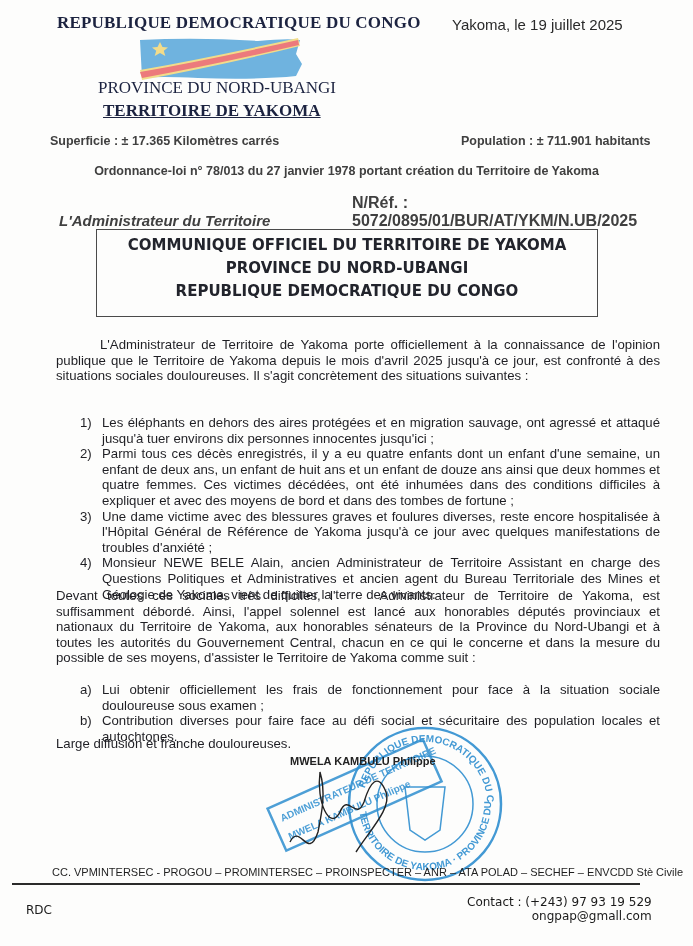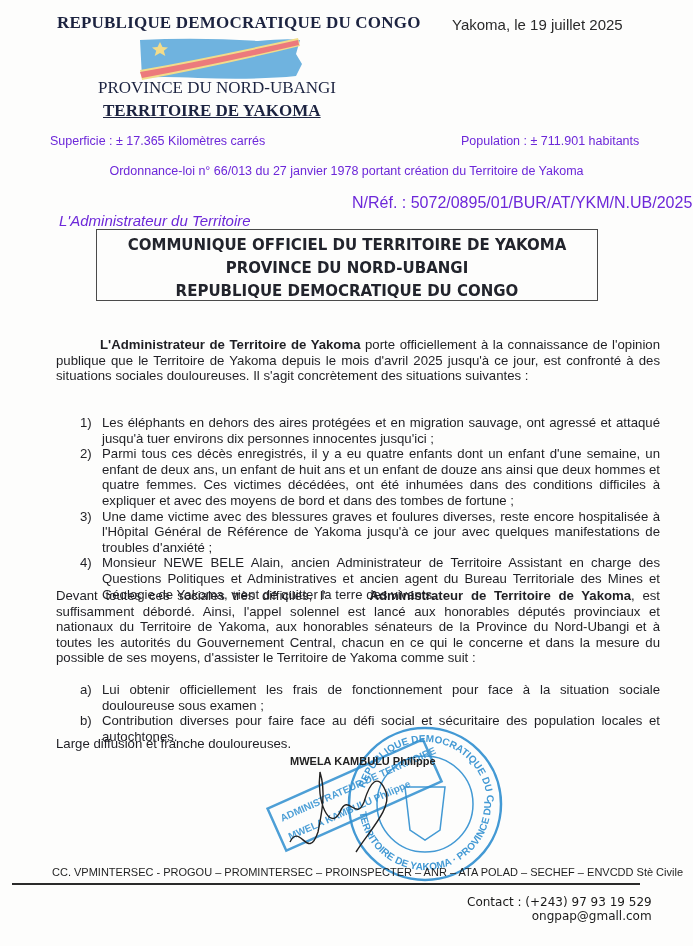--- a/index.html
+++ b/index.html
@@ -4,62 +4,62 @@
 <style>
   html, body { margin:0; padding:0; }
   body { width:693px; height:946px; background:#fdfdfc; position:relative; overflow:hidden; color:#1e1e24; font-family:"Liberation Sans", sans-serif; }
   .abs { position:absolute; }
   .serif { font-family:"Liberation Serif", "DejaVu Serif", serif; }
   .hdr-rdc { left:57px; top:13px; font-size:17px; font-weight:bold; color:#1c2340; letter-spacing:0.2px; }
   .hdr-date { left:452px; top:16px; font-size:15px; color:#2a2a2a; }
   .flag { left:138px; top:36px; width:166px; height:46px; }
   .hdr-prov { left:98px; top:78px; font-size:17px; color:#1c2340; }
   .hdr-terr { left:103px; top:101px; font-size:17px; font-weight:bold; color:#1c2340; text-decoration:underline; }
-  .meta { font-size:12.5px; font-weight:normal; color:#6d28d9; }
+  .meta { font-size:12.5px; font-weight:bold; color:#404040; }
   .superficie { left:50px; top:134px; }
   .population { left:461px; top:134px; }
   .ordonnance { left:0; width:693px; text-align:center; top:164px; }
   .admin-label { left:40px; top:212px; font-style:italic; font-size:15px;margin-left:19px; }
   .nref { left:352px; top:194px; font-size:16px; }
-  .titlebox { left:96px; top:229px; width:502px; height:72px; border:1.5px solid #4a4a4a; box-sizing:border-box; text-align:center; font-family:"DejaVu Sans", sans-serif; font-weight:bold; font-size:15px; color:#22242c; line-height:23px; padding-top:4px; }
+  .titlebox { left:96px; top:229px; width:502px; height:88px; border:1.5px solid #4a4a4a; box-sizing:border-box; text-align:center; font-family:"DejaVu Sans", sans-serif; font-weight:bold; font-size:15px; color:#22242c; line-height:23px; padding-top:4px; }
   .body { left:56px; width:604px; font-size:13.2px; line-height:15.6px; color:#1f1f24; text-align:justify; }
   .p-intro { top:337px; }
   .list { left:80px; width:580px; }
   .list-item { display:flex; margin:0; }
   .list-num { width:22px; flex:none; }
   .list-text { flex:1; text-align:justify; }
   .p-devant { top:588px; }
   .closing { left:56px; top:736px; font-size:13.2px; }
   .signer { left:290px; top:755px; font-size:11px; font-weight:bold; color:#222; }
   .stamp { left:260px; top:712px; width:250px; height:170px; }
   .cc { left:52px; top:866px; font-size:11px; font-weight:normal; color:#1f1f1f; }
   .cc-line { left:12px; top:883px; width:628px; height:1.5px; background:#2a2a2a; }
   .siege { left:26px; top:903px; font-family:"DejaVu Sans", sans-serif; font-size:12px; color:#1a1a1a; text-align:center; }
   .contact { left:467px; top:895px; font-family:"DejaVu Sans", sans-serif; font-size:12px; color:#1a1a1a; text-align:right; }
-  b { font-weight:bold;padding-left:44px; }
+  b { font-weight:normal;padding-left:44px; }
 </style>
 </head>
 <body>
 
 <div class="abs hdr-rdc serif">REPUBLIQUE DEMOCRATIQUE DU CONGO</div>
 <div class="abs hdr-date">Yakoma, le 19 juillet 2025</div>
 
 <svg class="abs flag" viewBox="0 0 166 46">
   <path d="M2 4 Q60 1 120 5 Q150 2 162 4 L158 18 L164 28 L158 40 Q120 44 60 42 Q20 40 4 42 Z" fill="#6fb3df"></path>
   <path d="M2 34 Q70 22 160 2 L162 10 Q80 30 4 44 Z" fill="#f2dc8a"></path>
   <path d="M2 36 Q70 24 160 4 L161 9 Q80 28 4 42 Z" fill="#ec7a7c"></path>
   <polygon points="22,6 24.5,11 30,11.5 25.8,14.8 27.3,20 22,17 16.7,20 18.2,14.8 14,11.5 19.5,11" fill="#f2dc8a"></polygon>
 </svg>
 
 <div class="abs hdr-prov serif">PROVINCE DU NORD-UBANGI</div>
 <div class="abs hdr-terr serif">TERRITOIRE DE YAKOMA</div>
 
 <div class="abs meta superficie">Superficie : ± 17.365 Kilomètres carrés</div>
 <div class="abs meta population">Population : ± 711.901 habitants</div>
-<div class="abs meta ordonnance">Ordonnance-loi n° 66/013 du 27 janvier 1978 portant création du Territoire de Yakoma</div>
+<div class="abs meta ordonnance">Ordonnance-loi n° 78/013 du 27 janvier 1978 portant création du Territoire de Yakoma</div>
 <div class="abs meta admin-label">L'Administrateur du Territoire</div>
 <div class="abs meta nref">N/Réf. : 5072/0895/01/BUR/AT/YKM/N.UB/2025</div>
 
 <div class="abs titlebox">
   <div>COMMUNIQUE OFFICIEL DU TERRITOIRE DE YAKOMA</div>
   <div>PROVINCE DU NORD-UBANGI</div>
   <div>REPUBLIQUE DEMOCRATIQUE DU CONGO</div>
 </div>
 
 <div class="abs body p-intro"><b>L'Administrateur de Territoire de Yakoma</b><span> porte officiellement à la connaissance de l'opinion publique que le Territoire de Yakoma depuis le mois d'avril 2025 jusqu'à ce jour, est confronté à des situations sociales douloureuses. Il s'agit concrètement des situations suivantes :</span></div>
@@ -120,17 +120,18 @@
     <text x="18" y="100" font-family="Liberation Sans, sans-serif" font-size="10" font-weight="bold" fill="#2f8fd0">MWELA KAMBULU Philippe</text>
   </g>
   <path d="M30 130 C40 110 48 150 58 120 C62 100 66 80 60 60 C56 90 70 120 80 100 C88 80 96 110 104 90 C110 70 118 60 126 80 C132 96 110 118 96 140" fill="none" stroke="#222" stroke-width="1.4"></path>
 </svg>
 <div class="abs signer">MWELA KAMBULU Philippe</div>
 
 <div class="abs cc">CC. VPMINTERSEC - PROGOU – PROMINTERSEC – PROINSPECTER – ANR – ATA POLAD – SECHEF – ENVCDD Stè Civile</div>
 <div class="abs cc-line"></div>
 
 <div class="abs siege">
+  <div>RDC</div>
 </div>
 <div class="abs contact">
   <div>Contact : (+243) 97 93 19 529</div>
   <div>ongpap@gmall.com</div>
 </div>
 
 </body></html>

